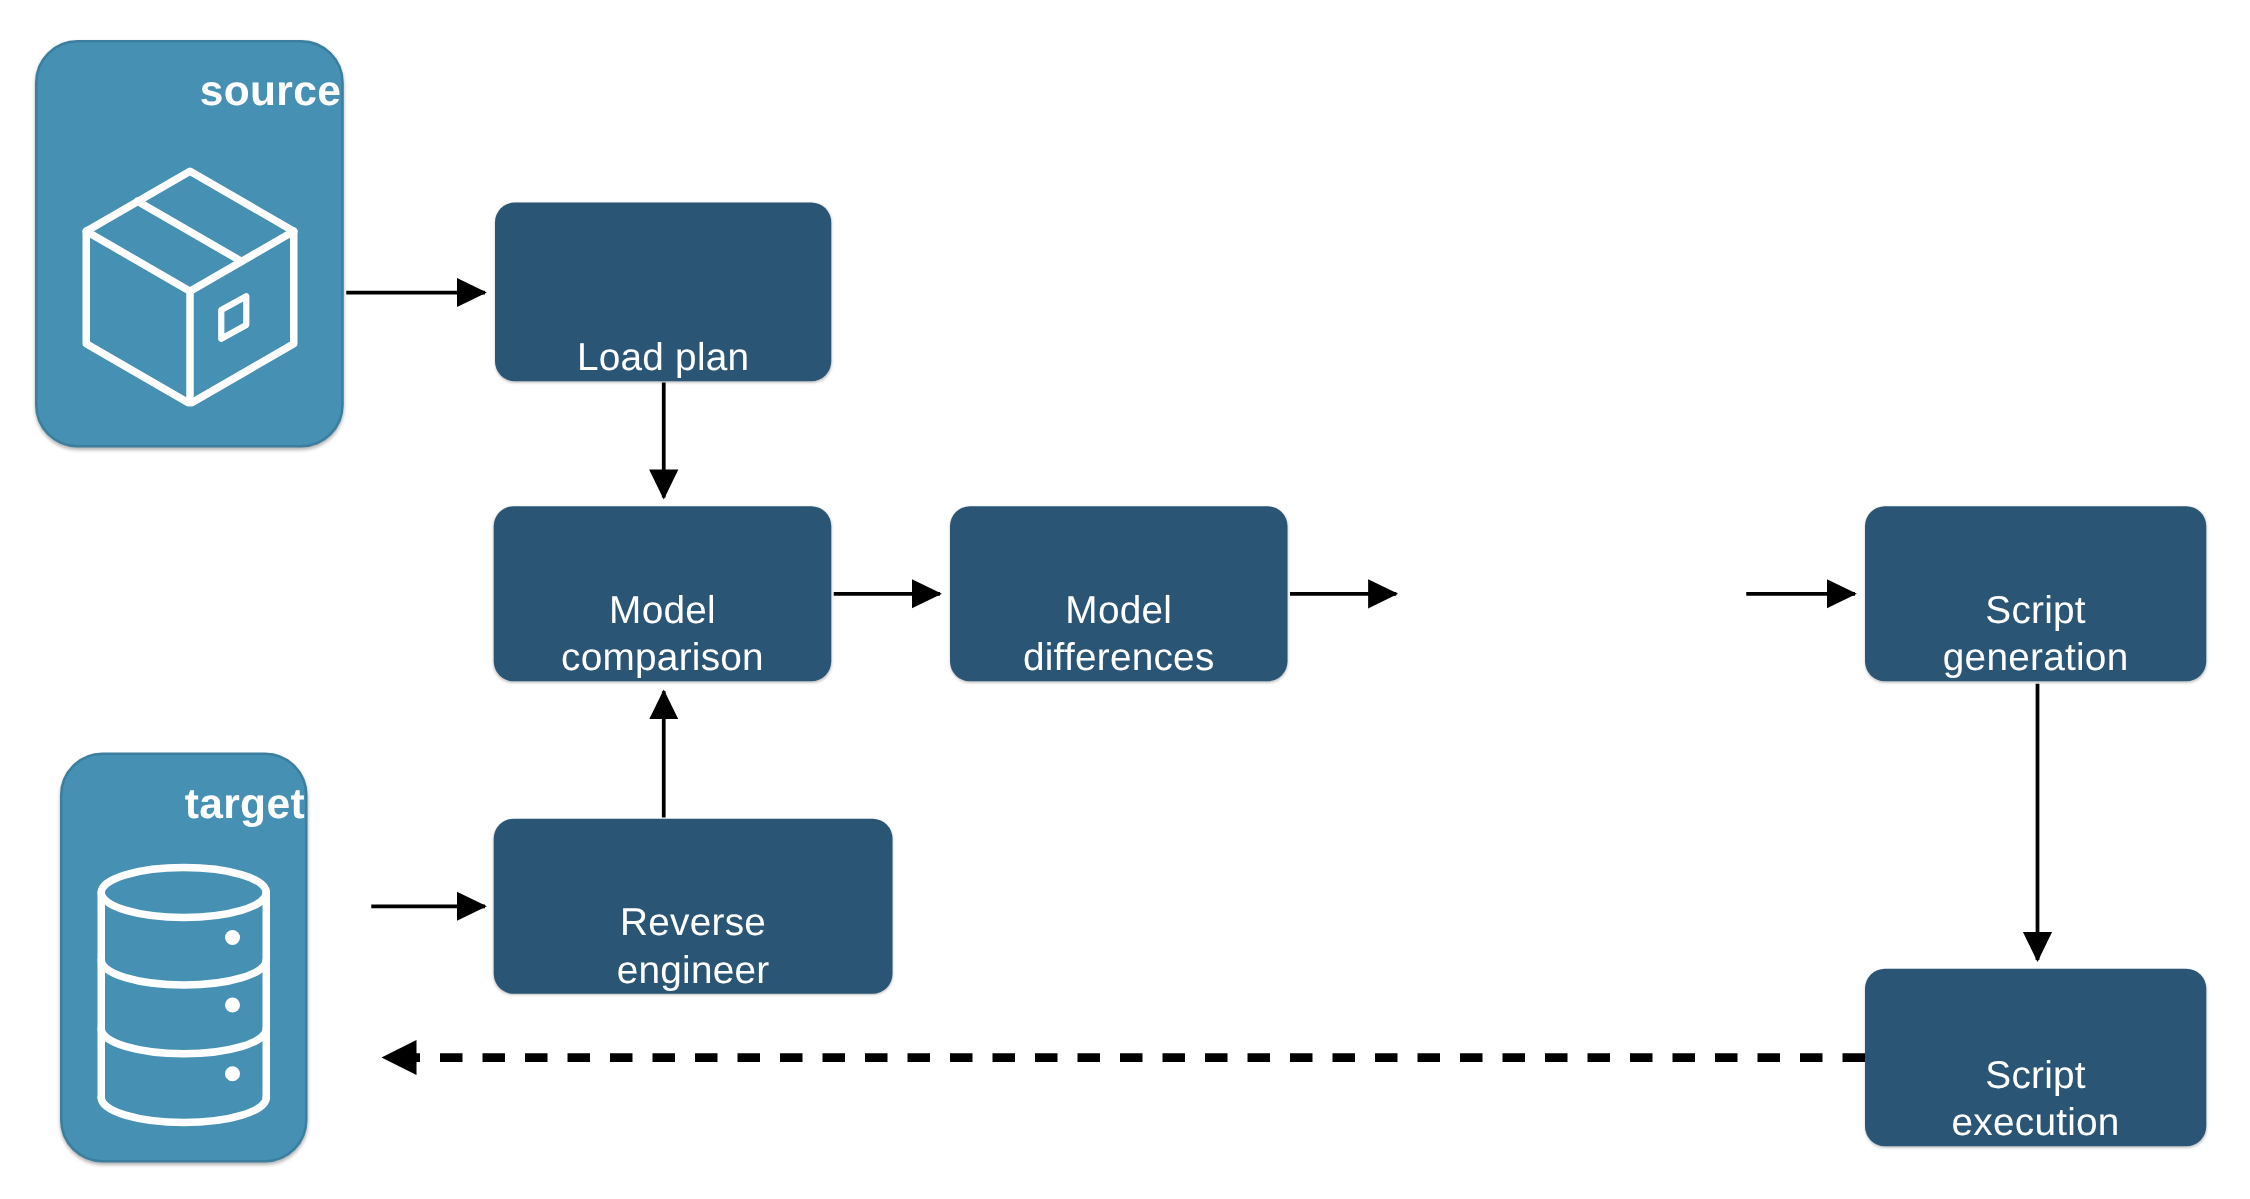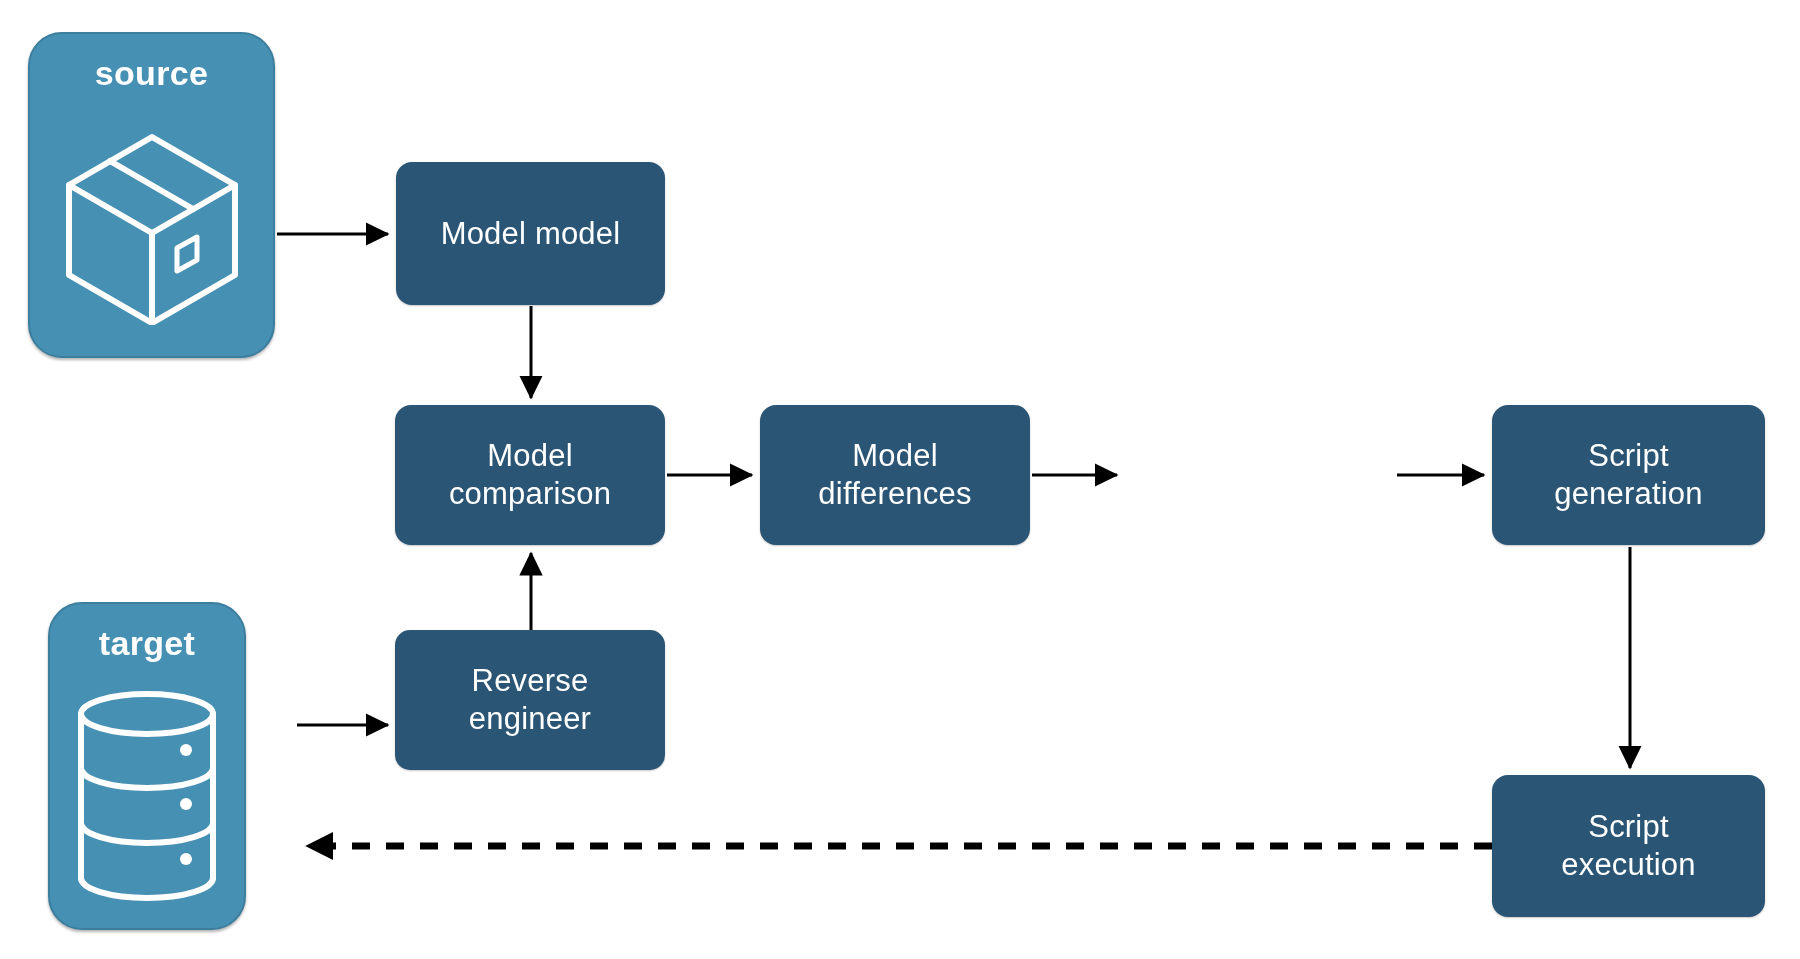--- a/index.html
+++ b/index.html
@@ -17,21 +17,21 @@
   #canvas {
     position: absolute;
     left: 0; top: 0;
     width: 1800px;
     height: 959px;
   }
   .node {
     position: absolute;
     box-sizing: border-box;
     display: flex;
-    align-items: center;
+    align-items: flex-end;
     justify-content: center;
     text-align: center;
     color: #ffffff;
   }
   
   .proc {
     background: #2b5575;
     border-radius: 16px;
     font-size: 31px;
     line-height: 1.22;
@@ -141,40 +141,40 @@
         <path d="M14 135 A66 20 0 0 0 146 135"></path>
 
         <circle cx="119" cy="62" r="6" fill="#ffffff" stroke="none"></circle>
         <circle cx="119" cy="116" r="6" fill="#ffffff" stroke="none"></circle>
         <circle cx="119" cy="171" r="6" fill="#ffffff" stroke="none"></circle>
       </svg>
     </div>
   </div>
 
   <div class="node proc" id="node-load-model" style="left:396px; top:162px; width:269px; height:143px;">
-    <span class="label">Model model</span>
+    <span class="label">Load plan</span>
   </div>
 
   <div class="node proc" id="node-model-comparison" style="left:395px; top:405px; width:270px; height:140px;">
     <span class="label">Model
 comparison</span>
   </div>
 
   <div class="node proc" id="node-model-differences" style="left:760px; top:405px; width:270px; height:140px;">
     <span class="label">Model
 differences</span>
   </div>
 
 
   <div class="node proc" id="node-script-generation" style="left:1492px; top:405px; width:273px; height:140px;">
     <span class="label">Script
 generation</span>
   </div>
 
-  <div class="node proc" id="node-reverse-engineer" style="left:395px; top:630px; width:270px; height:140px;border-radius:15px;">
+  <div class="node proc" id="node-reverse-engineer" style="left:395px; top:655px; width:319px; height:140px;">
     <span class="label">Reverse
 engineer</span>
   </div>
 
   <div class="node proc" id="node-script-execution" style="left:1492px; top:775px; width:273px; height:142px;">
     <span class="label">Script
 execution</span>
   </div>
 
 </div>

